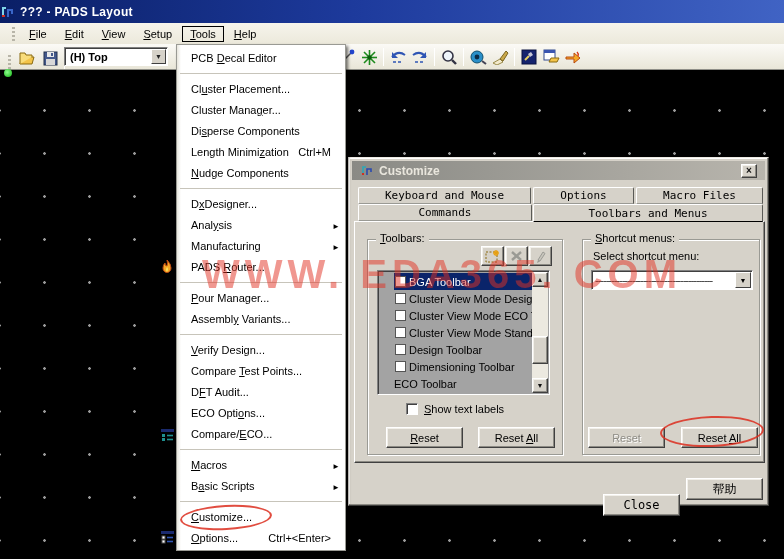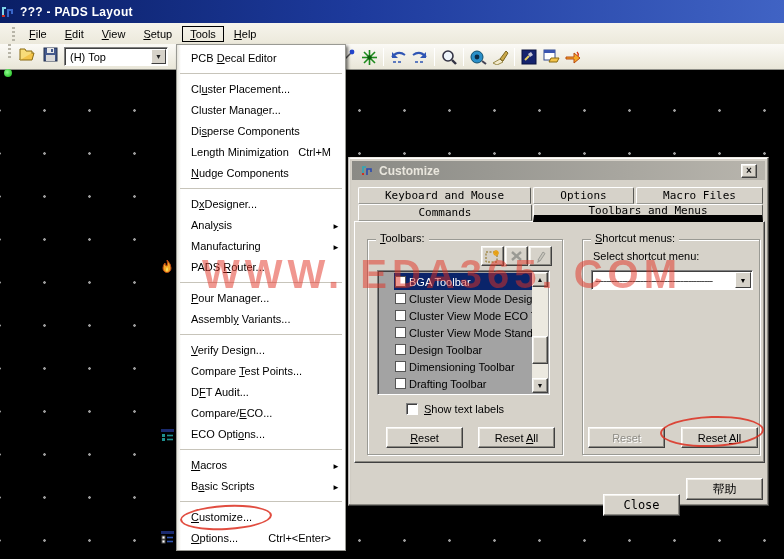--- a/index.html
+++ b/index.html
@@ -19,21 +19,21 @@
   .menubar{position:absolute;left:0;top:23px;width:784px;height:21px;
     background:linear-gradient(#f6f4ec,#ece9db);display:flex;align-items:center;padding-left:12px;}
   .grip{width:3px;height:14px;margin-right:6px;
     background:repeating-linear-gradient(#b8b5a8 0 2px,transparent 2px 4px);}
   .mb-item{padding:2px 8px;margin-right:2px;}
   .mb-item.active{border:1px solid #000;padding:1px 7px;}
 
   
   .toolbar{position:absolute;left:0;top:44px;width:784px;height:26px;
     background:linear-gradient(#fbfaf6,#e9e6d8);border-bottom:1px solid #8f8f88;
-    display:flex;align-items:flex-start;padding-left:8px;}
+    display:flex;align-items:flex-end;padding-left:8px;font-weight:bold;}
   .tbtn{width:22px;height:21px;display:flex;align-items:center;justify-content:center;}
   .tsep{width:1px;height:18px;background:#c3c0b2;border-right:1px solid #fff;margin:0 3px;}
   .layer-combo{position:absolute;left:64px;top:3px;width:104px;height:19px;background:#fff;
     border:1px solid;border-color:#808080 #fff #fff #808080;box-shadow:inset 1px 1px 0 #404040;
     display:flex;align-items:center;}
   .layer-combo .val{padding-left:5px;flex:1;}
   .layer-combo .drop{width:15px;height:15px;margin:1px;background:#d6d2c9;
     border:1px solid;border-color:#fff #404040 #404040 #fff;font-size:7px;
     display:flex;align-items:center;justify-content:center;color:#222;}
   .ticons{position:absolute;left:336px;top:2px;display:flex;align-items:center;height:22px;}
@@ -66,21 +66,21 @@
     border:1px solid;border-color:#ece9e2 #3c3c3a #3c3c3a #ece9e2;
     box-shadow:inset -1px -1px 0 #8c8a83,inset 1px 1px 0 #fff;z-index:20;}
   .dtitle{position:absolute;left:3px;top:3px;right:3px;height:19px;
     background:linear-gradient(90deg,#8a8a85,#b8b5ad);display:flex;align-items:center;padding:0 8px;}
   .dtitle .dtext{color:#e9e6dd;font-weight:bold;font-size:12px;margin-left:4px;flex:1;}
   .dclose{width:16px;height:14px;display:flex;align-items:center;justify-content:center;
     font-size:10px;font-weight:bold;color:#111;line-height:1;}
   .tab{position:absolute;height:17px;display:flex;align-items:center;justify-content:center;
     font-family:"DejaVu Sans Mono",monospace;font-size:11px;background:#d6d2c9;
     border:1px solid;border-color:#fff #5a5a56 #9a9a94 #fff;border-radius:2px 2px 0 0;}
-  .tab.active{border-bottom:7px solid #000000;height:18px;z-index:2;}
+  .tab.active{border-bottom:1px solid #000000;height:18px;z-index:2;}
   .tabpage{position:absolute;left:5px;top:63px;width:411px;height:242px;background:#d6d2c9;
     border:1px solid;border-color:#fff #404040 #404040 #fff;box-shadow:inset -1px -1px 0 #8c8a83;}
   .gb{position:absolute;border:1px solid #9a9a94;box-shadow:1px 1px 0 #fff,inset 1px 1px 0 #fff;}
   .gb>.gblabel{position:absolute;left:8px;top:-8px;background:#d6d2c9;padding:0 4px;}
   .smallbtn{width:23px;height:20px;display:flex;align-items:center;justify-content:center;}
   .listbox{position:absolute;left:9px;top:30px;width:173px;height:125px;background:#a3a3a3;
     border:1px solid;border-color:#808080 #fff #fff #808080;box-shadow:inset 1px 1px 0 #404040;
     overflow:hidden;padding:2px 0 0 16px;}
   .lrow{height:17px;display:flex;align-items:center;white-space:nowrap;overflow:hidden;width:152px;}
   .lrow .cb{width:11px;height:11px;background:#fff;border:1px solid #555;margin:0 3px 0 1px;flex:none;}
@@ -248,22 +248,22 @@
     <div class="mi"><span>Anal<u>y</u>sis</span><span class="arrow">►</span></div>
     <div class="mi"><span>Manufacturing</span><span class="arrow">►</span></div>
     <div class="mi"><span>PADS <u>R</u>outer...</span></div>
     <div class="msep"></div>
     <div class="mi"><span><u>P</u>our Manager...</span></div>
     <div class="mi"><span>Assembl<u>y</u> Variants...</span></div>
     <div class="msep"></div>
     <div class="mi"><span><u>V</u>erify Design...</span></div>
     <div class="mi"><span>Compare <u>T</u>est Points...</span></div>
     <div class="mi"><span>D<u>F</u>T Audit...</span></div>
+    <div class="mi"><span>ECO Opti<u>o</u>ns...</span></div>
     <div class="mi"><span>Compare/<u>E</u>CO...</span></div>
-    <div class="mi"><span>ECO Opti<u>o</u>ns...</span></div>
     <div class="msep"></div>
     <div class="mi"><span><u>M</u>acros</span><span class="arrow">►</span></div>
     <div class="mi"><span>B<u>a</u>sic Scripts</span><span class="arrow">►</span></div>
     <div class="msep"></div>
     <div class="mi"><span><u>C</u>ustomize...</span></div>
     <div class="mi"><span><u>O</u>ptions...</span><span class="sc">Ctrl+&lt;Enter&gt;</span></div>
   </div>
 
   <span class="gutter-icon" style="left:159px;top:258px;">
     <svg width="17" height="17">
@@ -378,24 +378,20 @@
             </div>
           <div class="lrow">
               <span class="cb"></span>
               <span>Design Toolbar</span>
             </div>
           <div class="lrow">
               <span class="cb"></span>
               <span>Dimensioning Toolbar</span>
             </div>
           <div class="lrow">
-              <span class="cb"></span>
-              <span>Drafting Toolbar</span>
-            </div>
-          <div class="lrow">
               <span>ECO Toolbar</span>
             </div>
           <div class="sbar">
             <span class="sbtn raised" style="top:0;">▲</span>
             <span class="sthumb raised"></span>
             <span class="sbtn raised" style="bottom:0;">▼</span>
           </div>
         </div>
 
         <div class="cbrow" style="position:absolute;left:38px;top:163px;align-items:center;">

